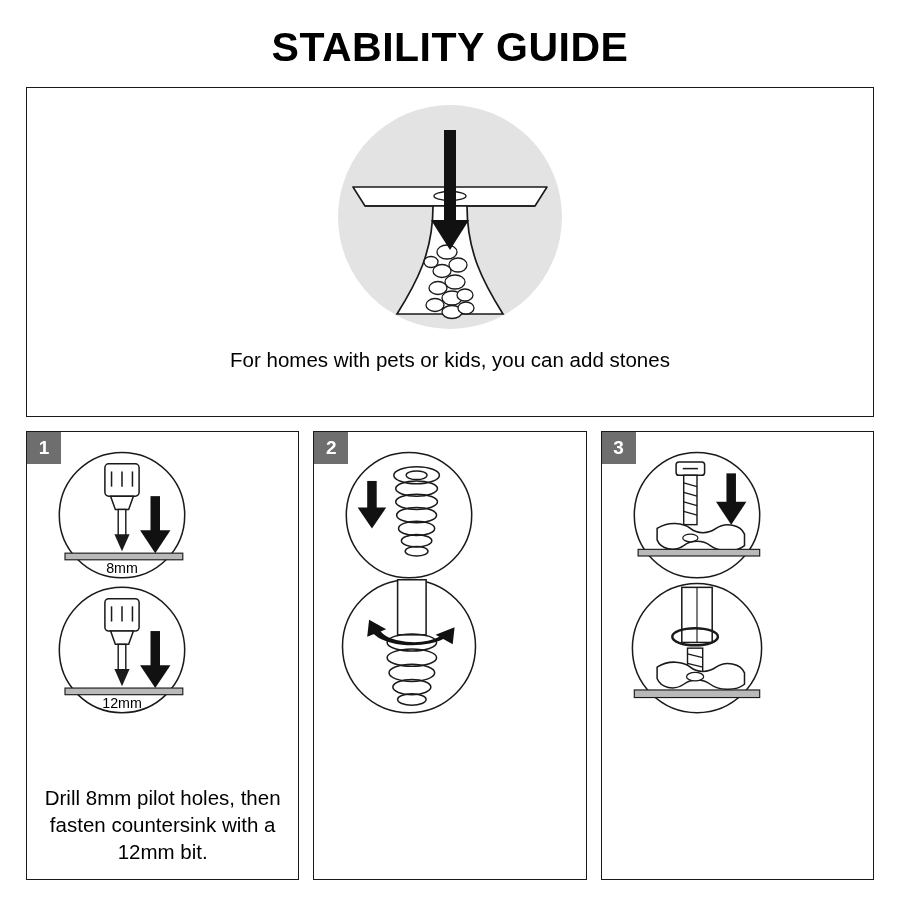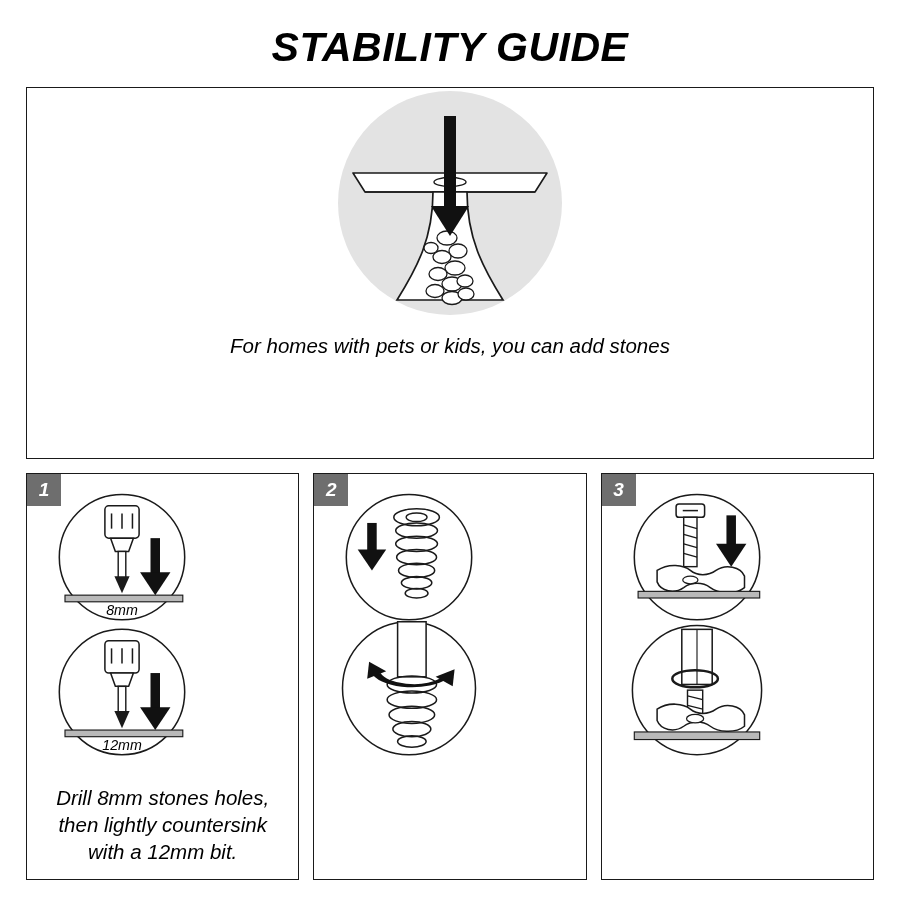--- a/index.html
+++ b/index.html
@@ -15,39 +15,39 @@
     position: relative;
     overflow: hidden;
   }
   .page {
     width: 900px;
     height: 900px;
     box-sizing: border-box;
     padding: 18px 24px 20px 24px;
     display: flex;
     flex-direction: column;
-    font-style: italic;
   }
   .title {
     text-align: center;
     font-size: 41px;
     font-weight: bold;
     letter-spacing: 0.5px;
     margin: 8px 0 18px 0;
     line-height: 1.05;
   }
   .hero-panel {
     border: 1.5px solid #1a1a1a;
     box-sizing: border-box;
-    height: 372px;
+    height: 330px;
     margin: 0 2px 14px 2px;
     display: flex;
     flex-direction: column;
     align-items: center;
     justify-content: flex-start;
+    padding-top: 14px;
   }
   .hero-illustration {
     width: 250px;
     height: 240px;
   }
   .hero-caption {
     text-align: center;
     font-size: 20.5px;
     line-height: 1.35;
     margin-top: 4px;
@@ -181,21 +181,21 @@
           <rect x="96" y="208" width="8" height="30" fill="#ffffff" stroke="#1a1a1a" stroke-width="1.5"></rect>
           <path d="M92 234 L108 234 L100 252 Z" fill="#1a1a1a"></path>
           <rect x="40" y="254" width="124" height="7" fill="#b9b9b9" stroke="#1a1a1a" stroke-width="1.2"></rect>
           <g fill="#111111">
             <rect x="130" y="194" width="10" height="38"></rect>
             <path d="M119 230 L151 230 L135 254 Z"></path>
           </g>
           <text class="lbl" x="100" y="275" text-anchor="middle">12mm</text>
         </svg>
       </div>
-      <div class="step-caption">Drill 8mm stones holes, then lightly countersink with a 12mm bit.</div>
+      <div class="step-caption">Drill 8mm pilot holes, then fasten countersink with a 12mm bit.</div>
     </div>
 
     <div class="step">
       <div class="step-badge">2</div>
       <div class="step-art">
         <svg viewBox="0 0 200 290" width="190" height="285" aria-hidden="true">
 
           <circle class="circ" cx="100" cy="72" r="66"></circle>
 
           <ellipse cx="108" cy="30" rx="24" ry="9" fill="#ffffff" stroke="#1a1a1a" stroke-width="1.6"></ellipse>

